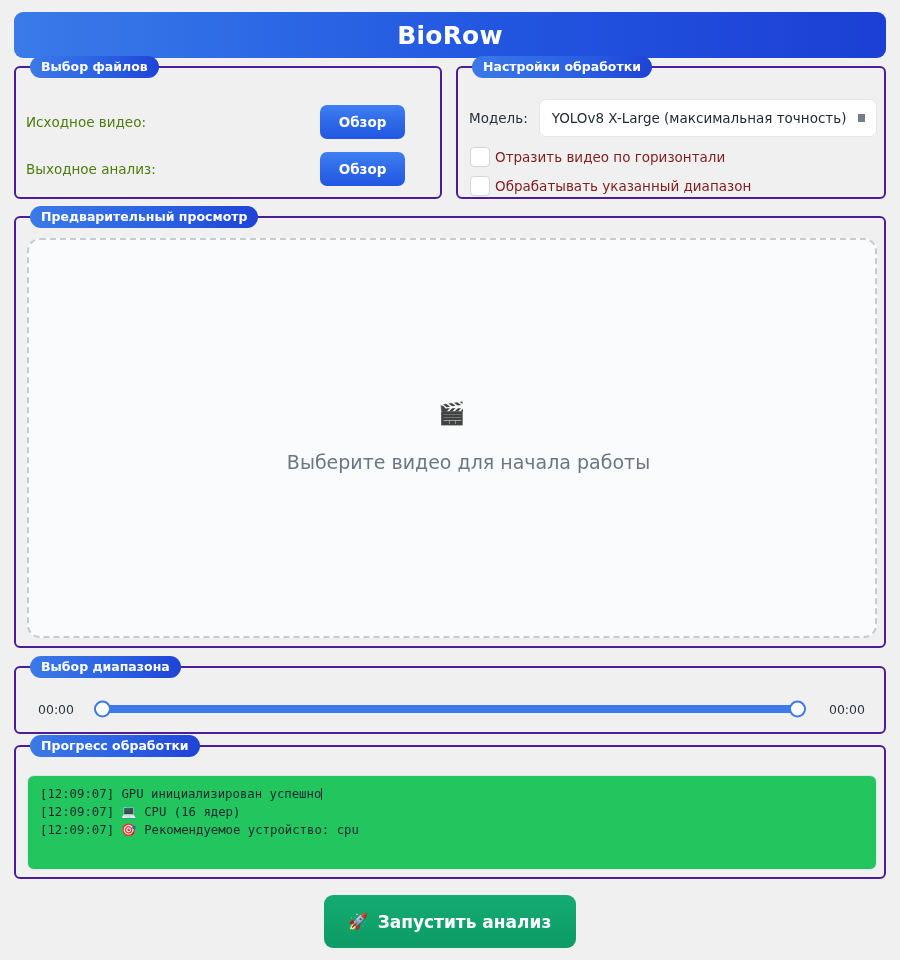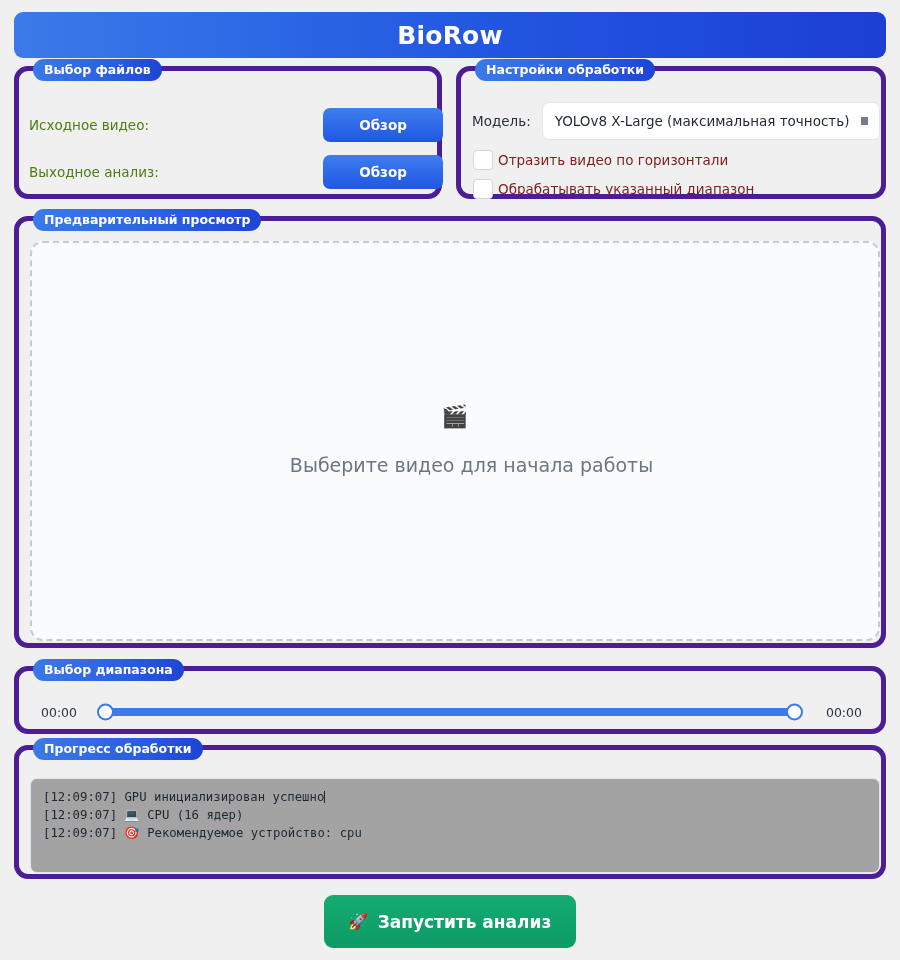--- a/index.html
+++ b/index.html
@@ -37,22 +37,22 @@
     color: #ffffff;
     font-size: 25px;
     font-weight: bold;
     letter-spacing: 0.2px;
   }
 
   
   .group {
     position: absolute;
     background: #f0f0f0;
-    border: 5px solid #4c1d95;
-    border-radius: 14px;
+    border: 2px solid #4c1d95;
+    border-radius: 6px;
   }
   .group-badge {
     position: absolute;
     top: -12px;
     left: 14px;
     background: linear-gradient(to right, #3b7ae8 0%, #2a5fe2 60%, #1f43d6 100%);
     color: #ffffff;
     font-size: 12.5px;
     font-weight: bold;
     padding: 4px 11px 5px 11px;
@@ -80,21 +80,21 @@
   .file-row.r2 { top: 81px; }
   .file-label {
     position: absolute;
     left: 10px;
     font-size: 13.5px;
     color: #4d7c0f;
   }
   .browse-btn {
     position: absolute;
     left: 304px;
-    width: 120px;
+    width: 85px;
     height: 34px;
     border: none;
     border-radius: 7px;
     background: linear-gradient(to bottom, #3f7ff0 0%, #2f6ae9 48%, #2157e2 100%);
     color: #ffffff;
     font-size: 13.5px;
     font-weight: bold;
     font-family: "DejaVu Sans", "Liberation Sans", sans-serif;
     cursor: pointer;
   }
@@ -257,21 +257,21 @@
     top: 745px;
     width: 872px;
     height: 134px;
   }
   .log-box {
     position: absolute;
     left: 11px;
     top: 28px;
     width: 850px;
     height: 95px;
-    background: #a3a3a3;
+    background: #22c55e;
     border: 1px solid #e0e5ec;
     border-radius: 7px;
     padding: 9px 12px;
     overflow: hidden;
   }
   .log-line {
     font-family: "DejaVu Sans Mono", "Liberation Mono", monospace;
     font-size: 12.3px;
     line-height: 18px;
     color: #1d2733;

